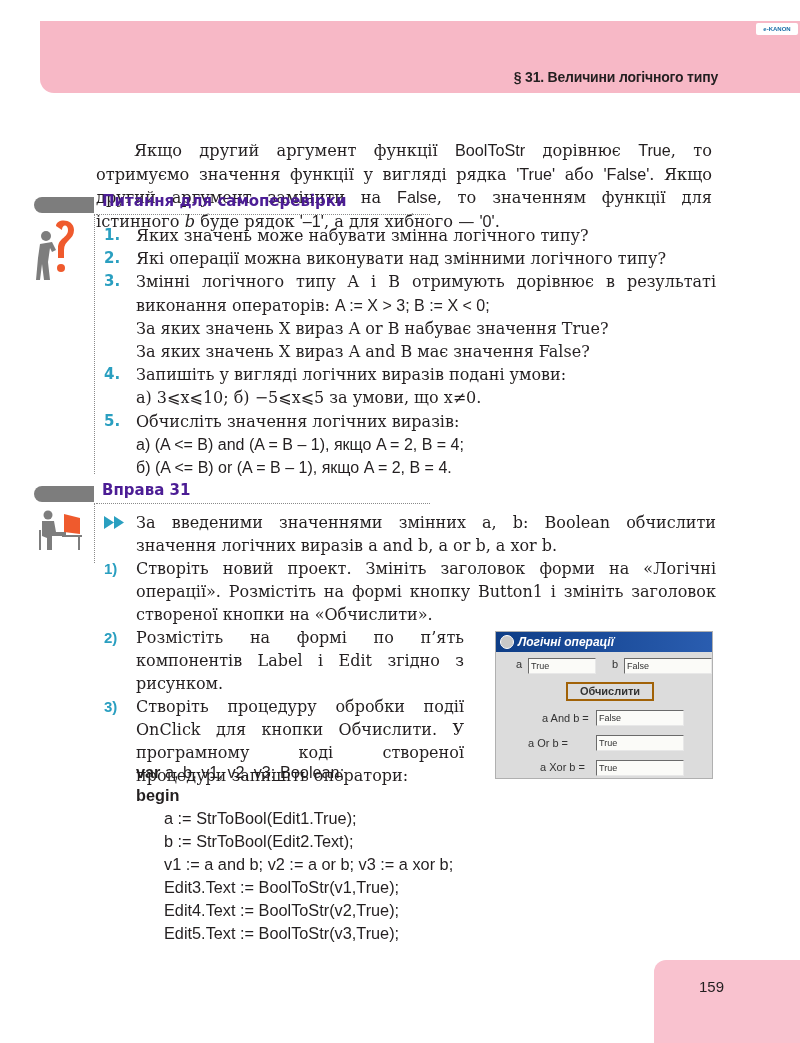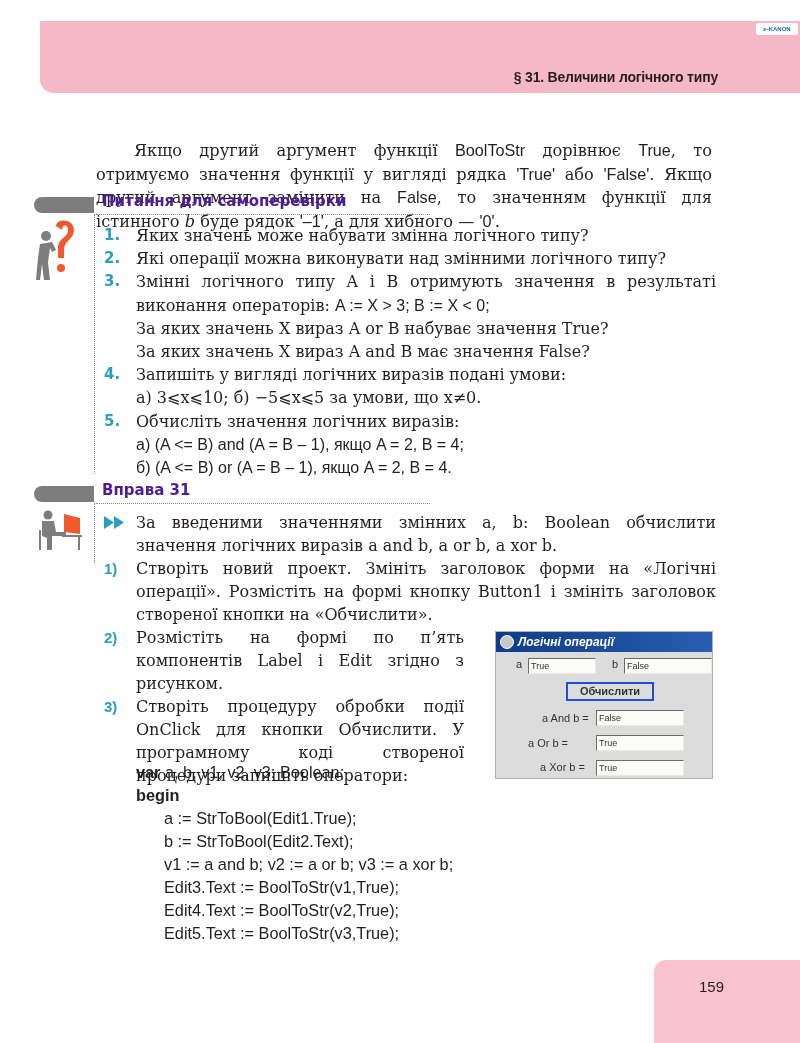--- a/index.html
+++ b/index.html
@@ -84,21 +84,21 @@
     }
     .f-label { position: absolute; font-size: 11px; color: #333; }
     .f-edit {
       position: absolute; height: 16px; background: #fbfbf8;
       border-top: 1px solid #6a6a6a; border-left: 1px solid #6a6a6a;
       border-right: 1px solid #e8e8e8; border-bottom: 1px solid #e8e8e8;
       font-size: 9px; line-height: 14px; padding-left: 2px; color: #333;
     }
     .f-button {
       position: absolute; left: 70px; top: 50px; width: 88px; height: 19px;
-      background: #dcdcdc; border: 2px solid #1d4ed8;
+      background: #dcdcdc; border: 2px solid #a16207;
       font-size: 11px; font-weight: bold; text-align: center; line-height: 15px; color: #333;
     }
 
     .page-tab {
       position: absolute; left: 654px; top: 960px; width: 146px; height: 83px;
       background: #f9c2cf; border-top-left-radius: 12px;
     }
     .page-num {
       position: absolute; left: 699px; top: 978px;
       font-family: "Liberation Sans", sans-serif; font-size: 15px; color: #231f20;
@@ -136,21 +136,21 @@
   <div class="qitem">
     <span class="qnum">1.</span>
     <span>Яких значень може набувати змінна логічного типу?</span>
   </div>
   <div class="qitem">
     <span class="qnum">2.</span>
     <span>Які операції можна виконувати над змінними логічного типу?</span>
   </div>
   <div class="qitem">
     <span class="qnum">3.</span>
-    <span>Змінні логічного типу A і B отримують значення в результаті виконання операторів: </span><span class="sans">A := X &gt; 3; B := X &lt; 0;</span><br>
+    <span>Змінні логічного типу A і B отримують дорівнює в результаті виконання операторів: </span><span class="sans">A := X &gt; 3; B := X &lt; 0;</span><br>
     <span>За яких значень X вираз A or B набуває значення True?</span><br>
     <span>За яких значень X вираз A and B має значення False?</span>
   </div>
   <div class="qitem">
     <span class="qnum">4.</span>
     <span>Запишіть у вигляді логічних виразів подані умови:</span><br>
     <span>а) 3⩽x⩽10; б) −5⩽x⩽5 за умови, що x≠0.</span>
   </div>
   <div class="qitem">
     <span class="qnum">5.</span>

